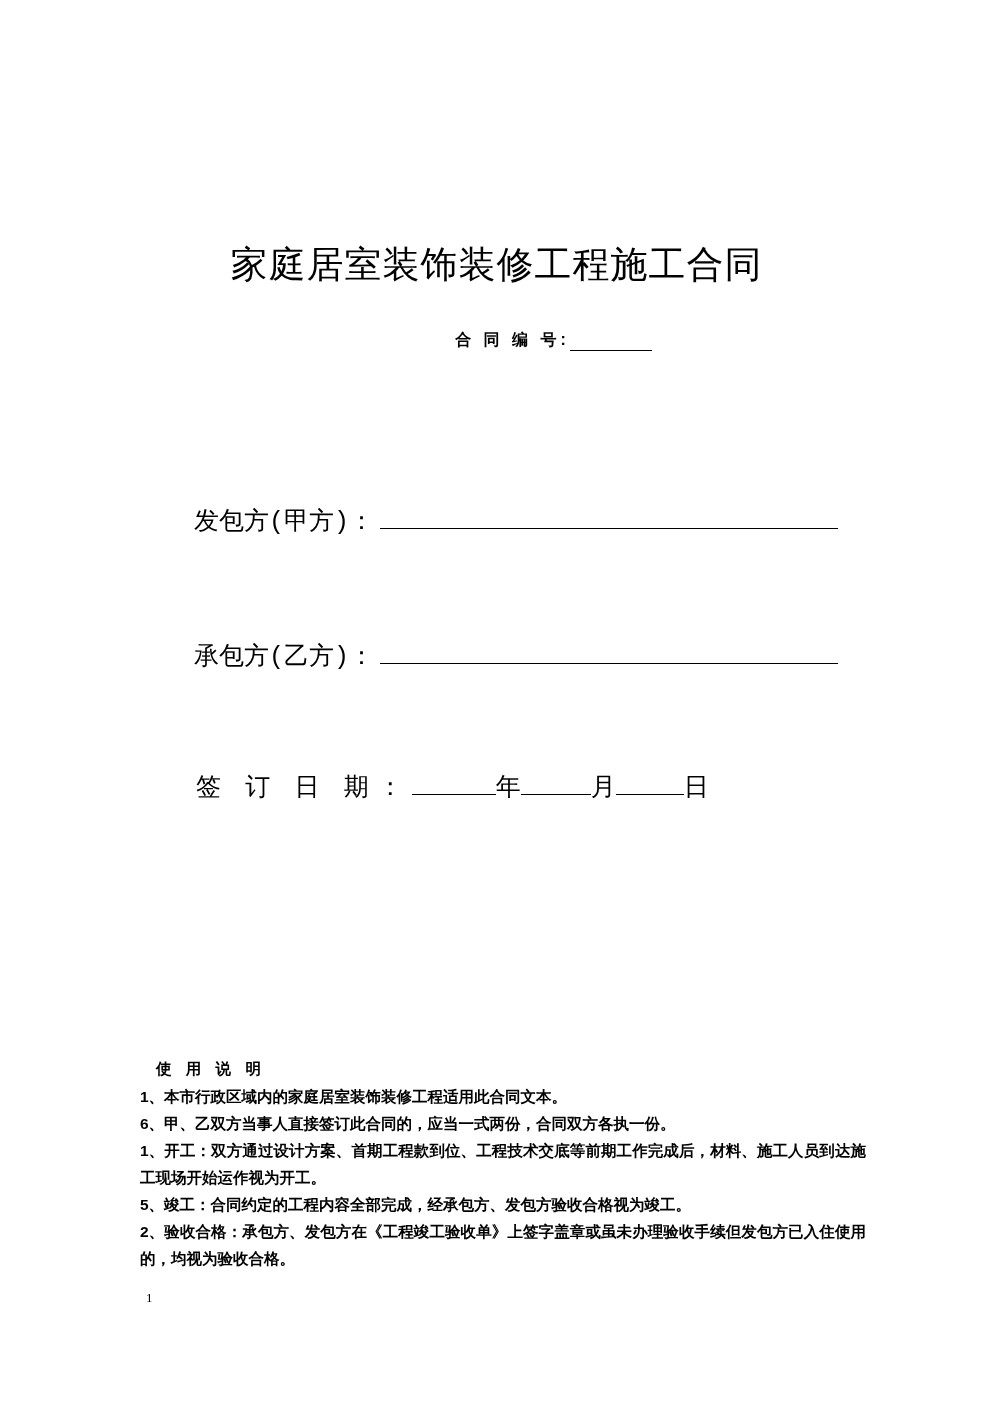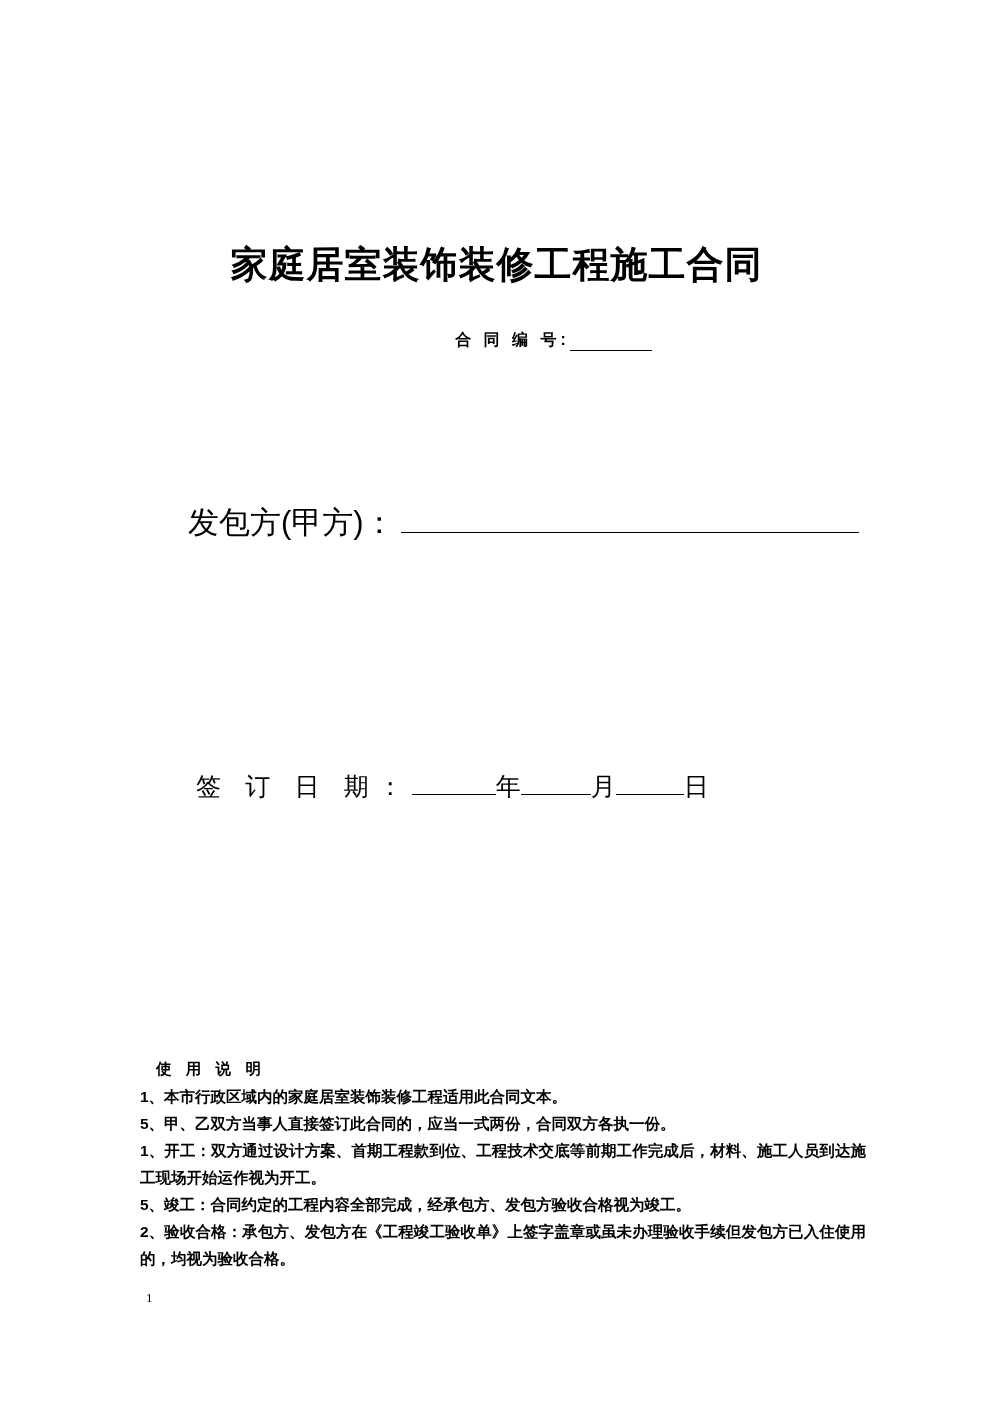--- a/index.html
+++ b/index.html
@@ -26,21 +26,21 @@
   }
 
   
   .doc-title {
     position: absolute;
     left: 0;
     top: 240px;
     width: 993px;
     text-align: center;
     font-family: "Liberation Sans", sans-serif;
-    font-weight: bold;
+    font-weight: normal;
     font-size: 37px;
     letter-spacing: 1px;
   }
 
   
   .contract-no {
     position: absolute;
     left: 0;
     top: 330px;
     width: 993px;
@@ -58,24 +58,24 @@
     display: inline-block;
     width: 82px;
     border-bottom: 1.5px solid #000;
     vertical-align: bottom;
     height: 18px;
   }
 
   
   .party-row {
     position: absolute;
-    left: 188px;
+    left: 194px;
     width: 700px;
-    font-size: 31px;
-    font-family: Liberation Sans, sans-serif;
+    font-size: 25px;
+    font-family: Liberation Mono, monospace;
     white-space: nowrap;
   }
   .party-row .plabel {
     display: inline-block;
   }
   .party-row .pline {
     display: inline-block;
     border-bottom: 1.3px solid #000;
     height: 26px;
     vertical-align: baseline;
@@ -147,29 +147,32 @@
   <div class="doc-title">家庭居室装饰装修工程施工合同</div>
 
   <div class="contract-no">
     <span class="label">合 同 编 号:</span><span class="blank"></span>
   </div>
 
   <div class="party-row" id="party-a">
     <span class="plabel">发包方(甲方)：</span><span class="pline"></span>
   </div>
 
+  <div class="party-row" id="party-b">
+    <span class="plabel">承包方(乙方)：</span><span class="pline"></span>
+  </div>
 
   <div class="sign-date">
     <span class="sd-label">签 订 日 期：</span><span class="u-blank u1"></span><span>年</span><span class="u-blank u2"></span><span>月</span><span class="u-blank u3"></span><span>日</span>
   </div>
 
   <div class="instructions">
     <div class="ins-title">使 用 说 明</div>
     <div class="ins-item">1、本市行政区域内的家庭居室装饰装修工程适用此合同文本。</div>
-    <div class="ins-item">5、甲、乙双方当事人直接签订此合同的，应当一式两份，合同双方各执一份。</div>
+    <div class="ins-item">6、甲、乙双方当事人直接签订此合同的，应当一式两份，合同双方各执一份。</div>
     <div class="ins-item">1、开工：双方通过设计方案、首期工程款到位、工程技术交底等前期工作完成后，材料、施工人员到达施工现场开始运作视为开工。</div>
     <div class="ins-item">5、竣工：合同约定的工程内容全部完成，经承包方、发包方验收合格视为竣工。</div>
     <div class="ins-item">2、验收合格：承包方、发包方在《工程竣工验收单》上签字盖章或虽未办理验收手续但发包方已入住使用的，均视为验收合格。</div>
   </div>
 
   <div class="page-number">1</div>
 
 </div>
 
 </body></html>

